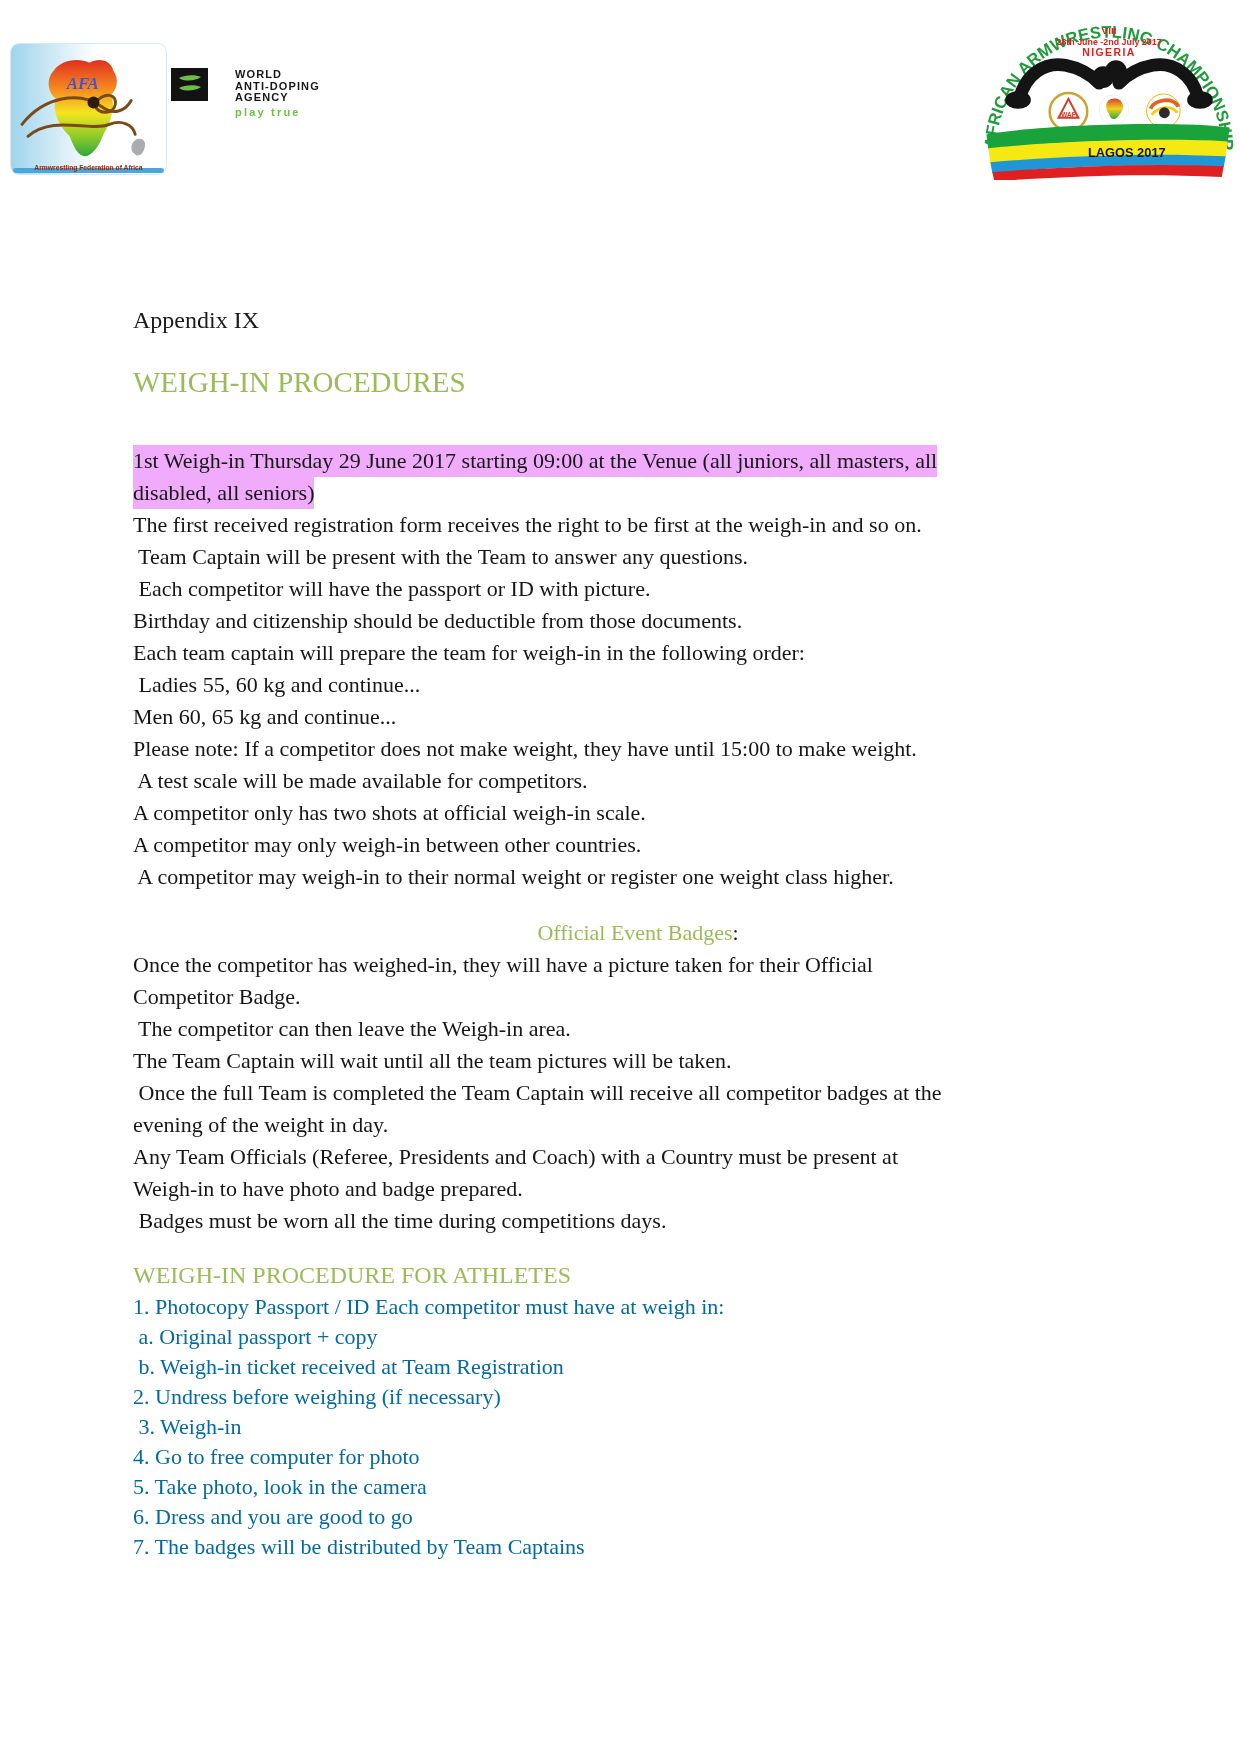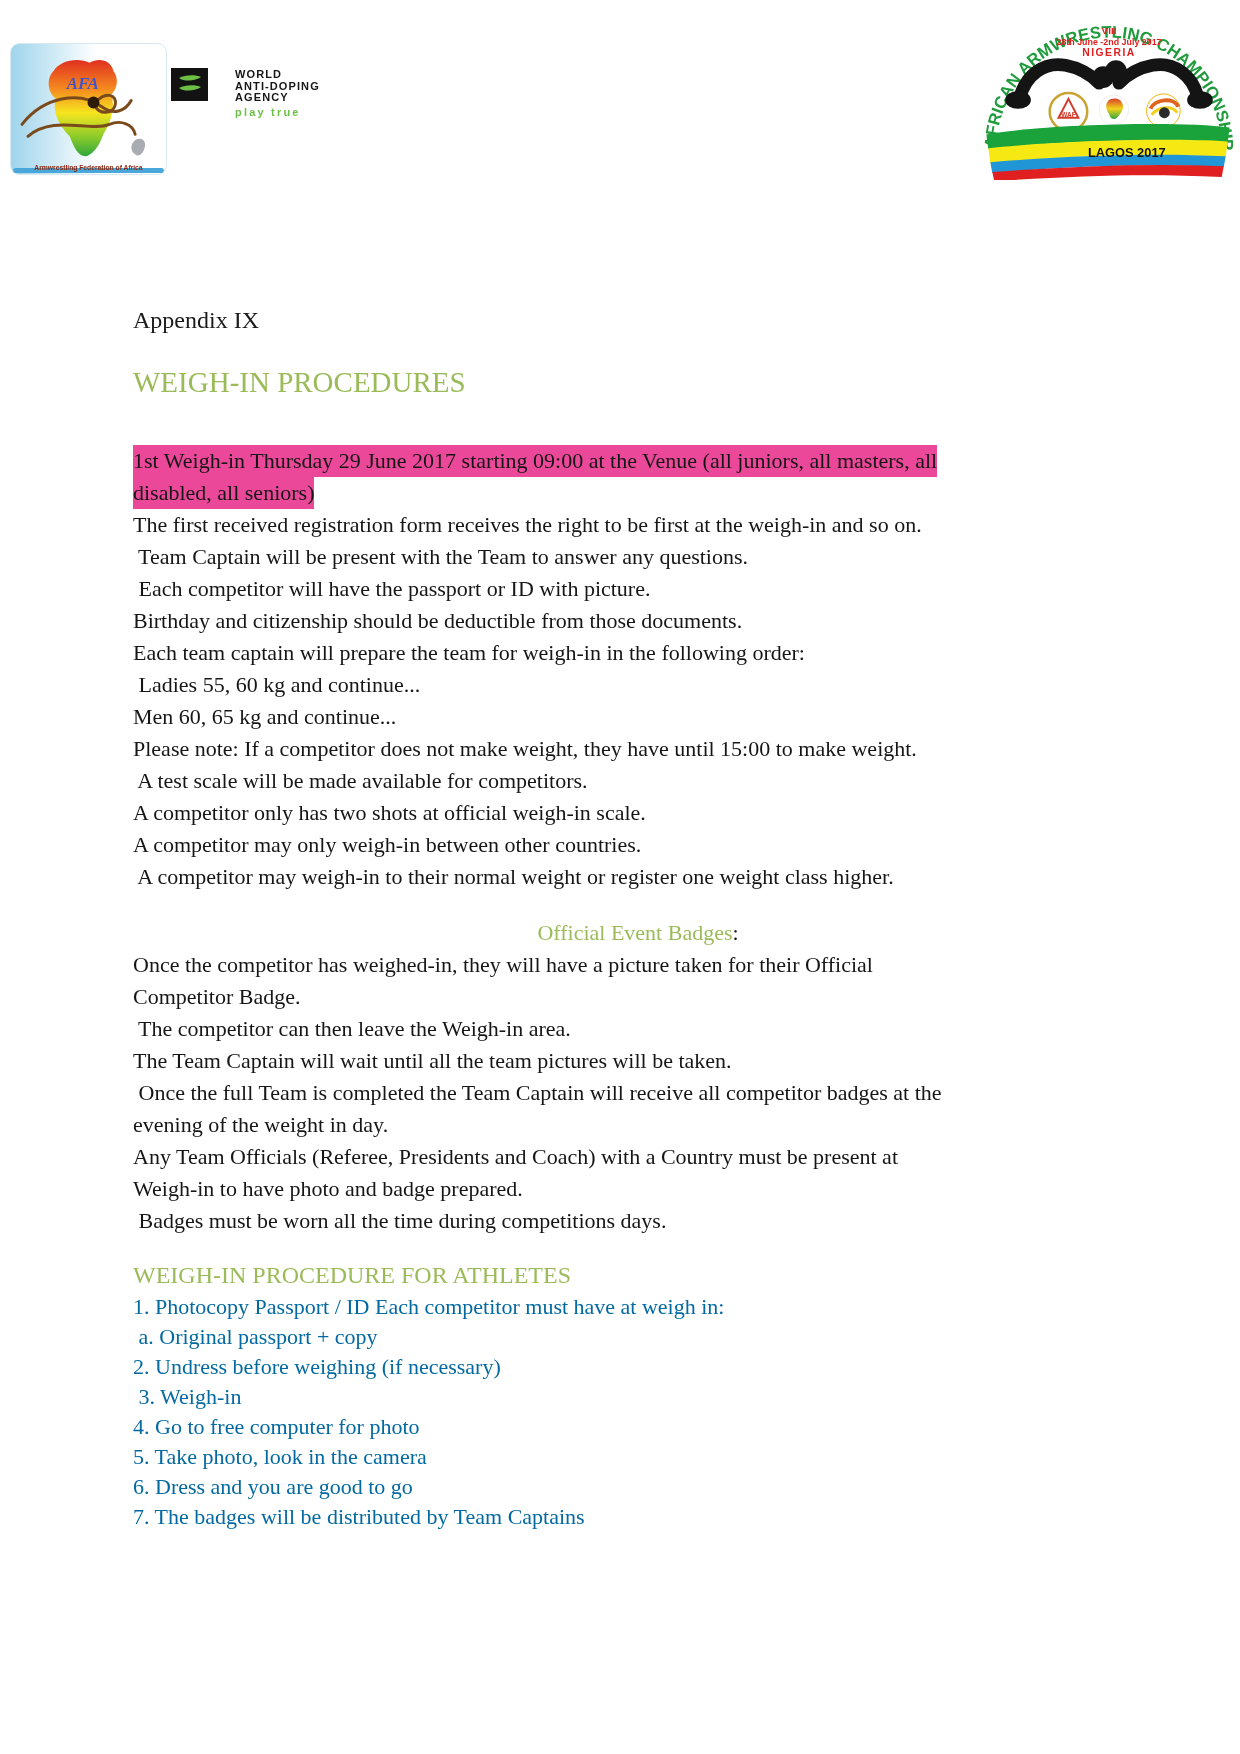--- a/index.html
+++ b/index.html
@@ -12,21 +12,21 @@
   .champ-logo{position:absolute;left:980px;top:2px;width:258px;height:178px;}
   .wada-logo{position:absolute;left:171px;top:68px;display:flex;gap:7px;align-items:flex-start;}
   .wada-text{font-family:"Liberation Sans",sans-serif;font-weight:bold;font-size:11px;
     line-height:11.5px;letter-spacing:1.1px;color:#161616;padding-top:1px;margin-left:20px;}
   .wada-tag{color:#6cbf44;margin-top:3px;letter-spacing:2.2px;font-size:11px;}
   
   .content{position:absolute;left:133px;top:306px;width:1010px;}
   .appendix{font-size:24px;line-height:29px;margin:0 0 29px 0;color:#1a1a1a;}
   .doc-title{font-size:29px;line-height:37px;margin:0 0 44px 0;font-weight:normal;color:#9bbb59;}
   .line{white-space:pre;font-size:22px;line-height:32px;color:#161616;}
-  .line.highlight{display:table;background:#ec4899;}
+  .line.highlight{display:table;background:#f0abfc;}
   .line.red{color:#0369a1;line-height:30px;}
   .badges-heading{margin-top:24px;font-size:22px;line-height:32px;white-space:pre;text-align:center;}
   .badges-heading .green{color:#9bbb59;}
   .athletes-heading{margin-top:23px;margin-bottom:2px;font-size:24px;line-height:30px;
     font-weight:normal;color:#9bbb59;}
 </style>
 </head>
 <body>
 
 <div class="page">
@@ -153,20 +153,21 @@
         <div class="line">Any Team Officials (Referee, Presidents and Coach) with a Country must be present at</div>
         <div class="line">Weigh-in to have photo and badge prepared.</div>
         <div class="line"> Badges must be worn all the time during competitions days.</div>
       </section>
 
     <h2 class="athletes-heading">WEIGH-IN PROCEDURE FOR ATHLETES</h2>
 
     <section>
         <div class="line red">1. Photocopy Passport / ID Each competitor must have at weigh in:</div>
         <div class="line red"> a. Original passport + copy</div>
+        <div class="line red"> b. Weigh-in ticket received at Team Registration</div>
         <div class="line red">2. Undress before weighing (if necessary)</div>
         <div class="line red"> 3. Weigh-in</div>
         <div class="line red">4. Go to free computer for photo</div>
         <div class="line red">5. Take photo, look in the camera</div>
         <div class="line red">6. Dress and you are good to go</div>
         <div class="line red">7. The badges will be distributed by Team Captains</div>
       </section>
   </div>
 
 </div>

